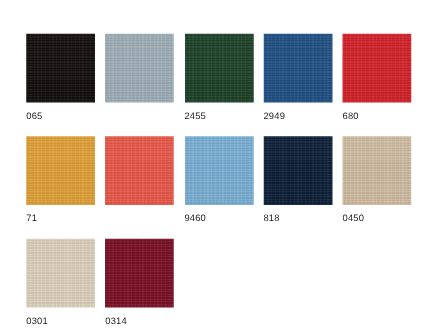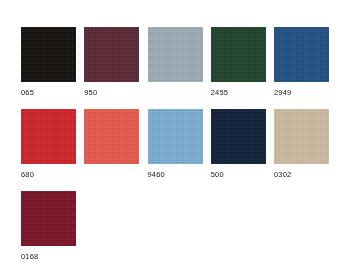--- a/index.html
+++ b/index.html
@@ -85,51 +85,55 @@
 </head>
 <body>
 
 <div id="swatch-sheet">
   <div id="swatch-grid">
       <div class="swatch-cell">
         <div class="swatch-chip" style="background-color: rgb(18, 15, 13);"></div>
         <div class="swatch-label">065</div>
       </div>
       <div class="swatch-cell">
-        <div class="swatch-chip" style="background-color: rgb(90, 38, 52);"></div>
-        <div class="swatch-label">950</div>
-      </div>
-      <div class="swatch-cell">
         <div class="swatch-chip" style="background-color: rgb(159, 173, 183);"></div>
       </div>
       <div class="swatch-cell">
         <div class="swatch-chip" style="background-color: rgb(29, 66, 41);"></div>
         <div class="swatch-label">2455</div>
       </div>
       <div class="swatch-cell">
         <div class="swatch-chip" style="background-color: rgb(31, 79, 130);"></div>
         <div class="swatch-label">2949</div>
       </div>
       <div class="swatch-cell">
         <div class="swatch-chip" style="background-color: rgb(209, 33, 41);"></div>
         <div class="swatch-label">680</div>
       </div>
       <div class="swatch-cell">
+        <div class="swatch-chip" style="background-color: rgb(224, 160, 56);"></div>
+        <div class="swatch-label">71</div>
+      </div>
+      <div class="swatch-cell">
         <div class="swatch-chip" style="background-color: rgb(232, 89, 74);"></div>
       </div>
       <div class="swatch-cell">
         <div class="swatch-chip" style="background-color: rgb(122, 175, 212);"></div>
         <div class="swatch-label">9460</div>
       </div>
       <div class="swatch-cell">
         <div class="swatch-chip" style="background-color: rgb(13, 31, 56);"></div>
-        <div class="swatch-label">500</div>
+        <div class="swatch-label">818</div>
       </div>
       <div class="swatch-cell">
         <div class="swatch-chip" style="background-color: rgb(207, 189, 162);"></div>
-        <div class="swatch-label">0302</div>
+        <div class="swatch-label">0450</div>
+      </div>
+      <div class="swatch-cell">
+        <div class="swatch-chip" style="background-color: rgb(221, 210, 189);"></div>
+        <div class="swatch-label">0301</div>
       </div>
       <div class="swatch-cell">
         <div class="swatch-chip" style="background-color: rgb(123, 18, 38);"></div>
-        <div class="swatch-label">0168</div>
+        <div class="swatch-label">0314</div>
       </div>
     </div>
 </div>
 
 </body></html>

